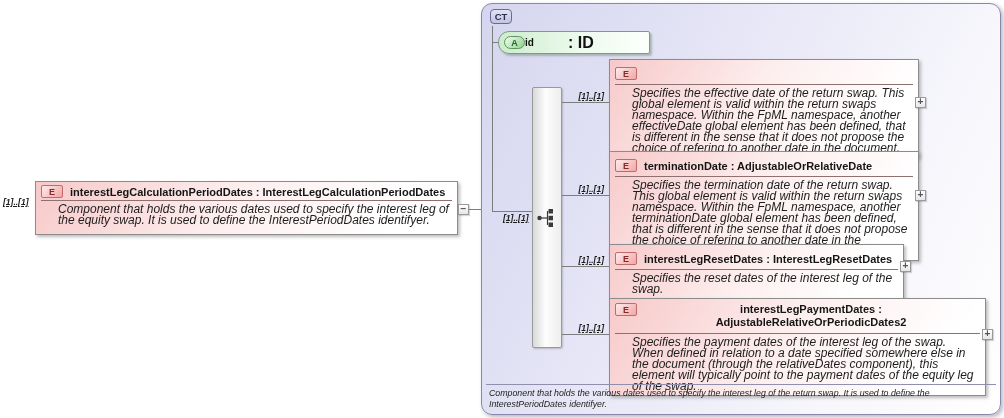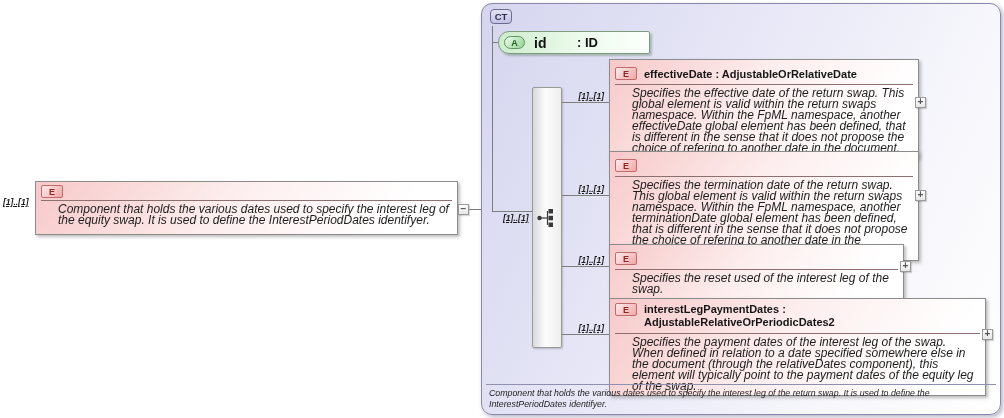--- a/index.html
+++ b/index.html
@@ -39,40 +39,40 @@
   .desc{font-size:12px;line-height:11px;font-style:italic;color:#1d1d1d;padding:3px 6px 3px 22px;}
   
   .src-card{left:35px;top:181px;width:423px;min-height:54px;}
   .src-card .t-row{padding:3px 6px 2px 5px;}
   
   .card1{left:127px;top:55px;width:310px;min-height:86px;}
   .card2{left:127px;top:147px;width:310px;min-height:86px;}
   .card3{left:127px;top:240px;width:295px;min-height:45px;}
   .card4{left:127px;top:294px;width:377px;min-height:75px;}
   .card4 .t-row{align-items:flex-start;padding-top:4px;}
-  .card4 .t-title{white-space:normal;text-align:left;flex:1;line-height:13px;}
+  .card4 .t-title{white-space:normal;text-align:center;flex:1;line-height:13px;}
   
   .ct-box{
     position:absolute;left:481px;top:3px;width:520px;height:412px;box-sizing:border-box;
     border:1px solid #8888aa;border-radius:11px;
     background:linear-gradient(115deg,#d5d5ef 0%,#e7e7f7 40%,#f7f7fc 75%,#ffffff 100%);
     box-shadow:2px 2px 4px rgba(90,90,130,0.45);
   }
   .ct-head{position:absolute;left:8px;top:5px;display:flex;align-items:center;gap:7px;}
   .ct-title{font-size:11.5px;font-weight:bold;color:#101010;white-space:nowrap;}
   
   .attr-card{
     position:absolute;left:16px;top:27px;width:152px;height:23px;box-sizing:border-box;
     border:1px solid #7d9b7d;border-radius:11px 2px 2px 11px;
     background:linear-gradient(to right,#cdeccd 0%,#eefbee 55%,#fbfffb 100%);
     box-shadow:2px 2px 2px rgba(90,120,90,0.4);
     display:flex;align-items:center;padding-left:5px;
   }
-  .attr-name{font-size:14px;font-weight:bold;margin-left:9px;width:43px;}
-  .attr-type{font-size:13px;font-weight:bold;}
+  .attr-name{font-size:10px;font-weight:bold;width:43px;}
+  .attr-type{font-size:16px;font-weight:bold;}
   
   .seq-bar{
     position:absolute;left:50px;top:83px;width:30px;height:261px;box-sizing:border-box;
     border:1px solid #999;border-radius:2px;
     background:linear-gradient(to right,#d9d9d9 0%,#fdfdfd 45%,#eeeeee 100%);
     display:flex;align-items:center;justify-content:center;
     box-shadow:1px 1px 2px rgba(0,0,0,0.2);
   }
   
   .foot-sep{position:absolute;left:4px;right:4px;top:380px;height:1px;background:#8f8fb0;}
@@ -82,20 +82,21 @@
 </head>
 <body>
 
 <div class="stage">
 
   <span class="card-label" style="left:3px;top:197px;">[1]..[1]</span>
 
   <div class="ecard src-card">
     <div class="t-row">
       <span class="badge e">E</span>
+      <span class="t-title">interestLegCalculationPeriodDates : InterestLegCalculationPeriodDates</span>
     </div>
     <div class="sep"></div>
     <div class="desc">Component that holds the various dates used to specify the interest leg of the equity swap. It is used to define the InterestPeriodDates identifyer.</div>
   </div>
 
   <div class="toggle" style="left:458px;top:204px;">−</div>
   <div class="hline" style="left:469px;top:209px;width:12px;"></div>
 
   <div class="ct-box">
 
@@ -133,42 +134,43 @@
 
     <div class="hline" style="left:80px;top:262px;width:47px;"></div>
     <span class="card-label" style="left:88px;top:251px;width:34px;text-align:right;">[1]..[1]</span>
 
     <div class="hline" style="left:80px;top:330px;width:47px;"></div>
     <span class="card-label" style="left:88px;top:319px;width:34px;text-align:right;">[1]..[1]</span>
 
     <div class="ecard card1">
       <div class="t-row">
         <span class="badge e">E</span>
-        <span class="t-title">effectiveDate : AdjustableOrRelativeDate</span>
       </div>
       <div class="sep"></div>
       <div class="desc">Specifies the effective date of the return swap. This global element is valid within the return swaps namespace. Within the FpML namespace, another effectiveDate global element has been defined, that is different in the sense that it does not propose the choice of refering to another date in the document.</div>
     </div>
     <div class="toggle" style="left:433px;top:93px;">+</div>
 
     <div class="ecard card2">
       <div class="t-row">
         <span class="badge e">E</span>
+        <span class="t-title">terminationDate : AdjustableOrRelativeDate</span>
       </div>
       <div class="sep"></div>
       <div class="desc">Specifies the termination date of the return swap. This global element is valid within the return swaps namespace. Within the FpML namespace, another terminationDate global element has been defined, that is different in the sense that it does not propose the choice of refering to another date in the document.</div>
     </div>
     <div class="toggle" style="left:433px;top:186px;">+</div>
 
     <div class="ecard card3">
       <div class="t-row">
         <span class="badge e">E</span>
+        <span class="t-title">interestLegResetDates : InterestLegResetDates</span>
       </div>
       <div class="sep"></div>
-      <div class="desc">Specifies the reset used of the interest leg of the swap.</div>
+      <div class="desc">Specifies the reset dates of the interest leg of the swap.</div>
     </div>
     <div class="toggle" style="left:418px;top:257px;">+</div>
 
     <div class="ecard card4">
       <div class="t-row">
         <span class="badge e">E</span>
         <span class="t-title">interestLegPaymentDates : AdjustableRelativeOrPeriodicDates2</span>
       </div>
       <div class="sep"></div>
       <div class="desc">Specifies the payment dates of the interest leg of the swap. When defined in relation to a date specified somewhere else in the document (through the relativeDates component), this element will typically point to the payment dates of the equity leg of the swap.</div>

